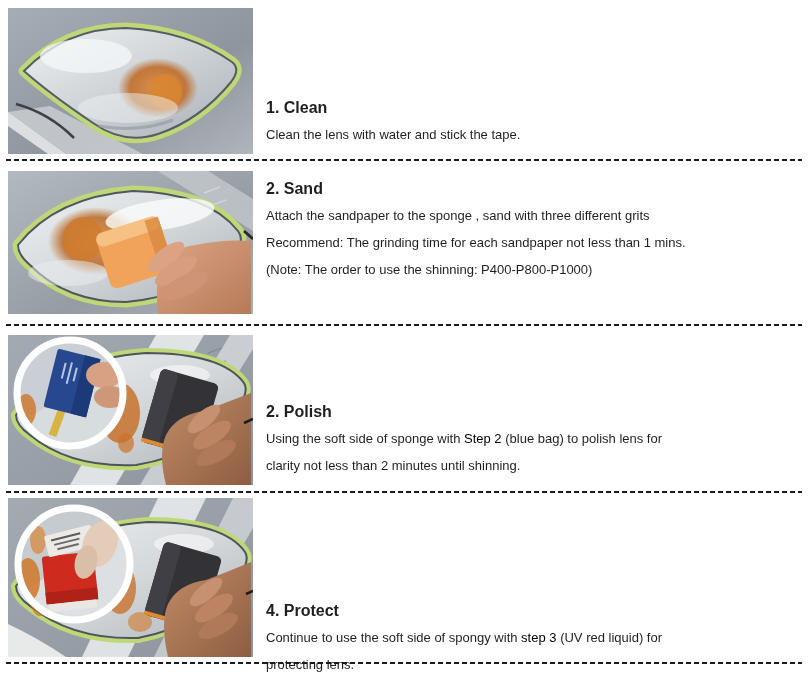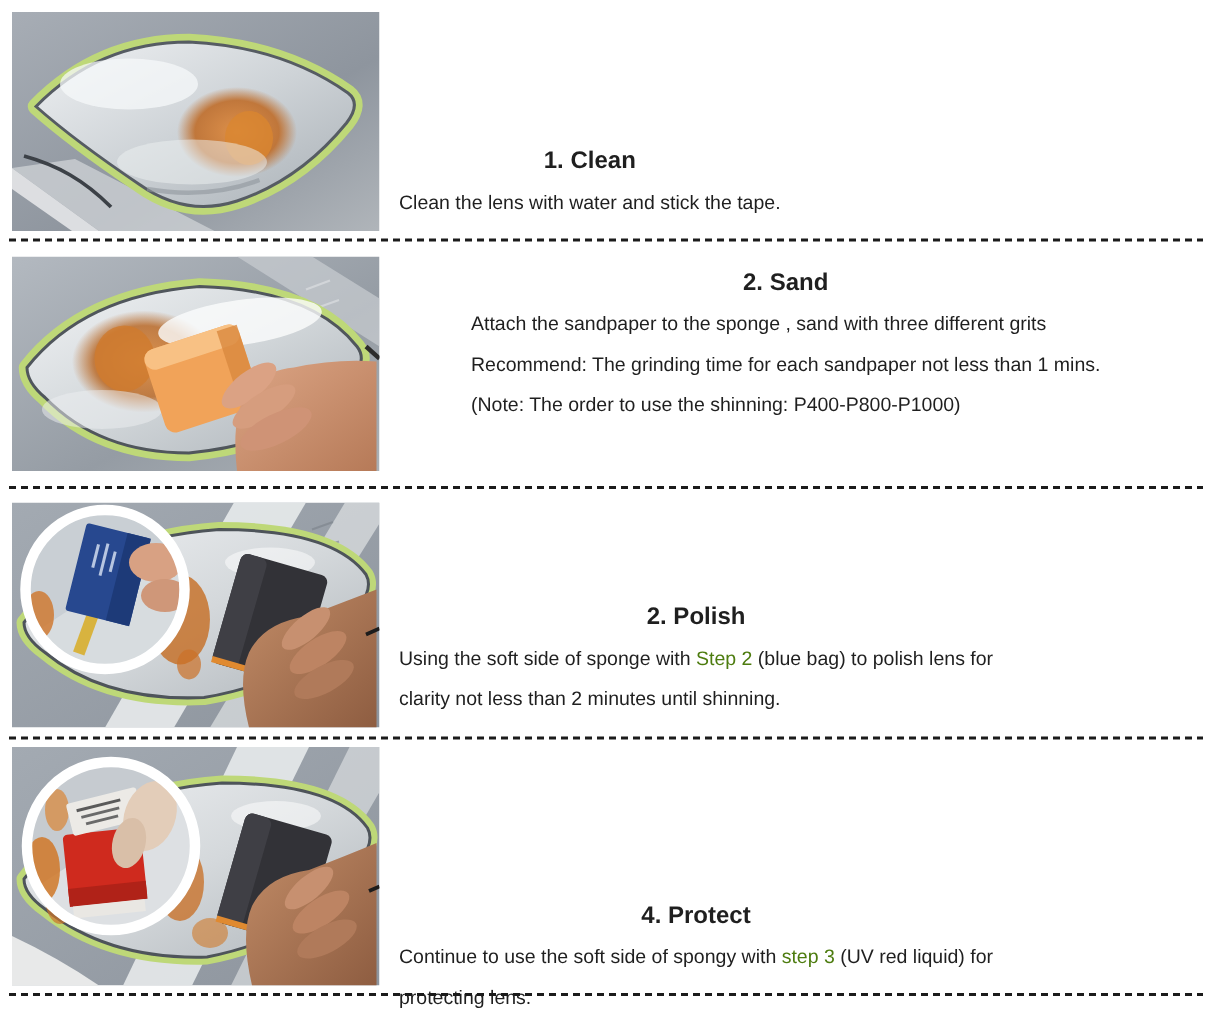--- a/index.html
+++ b/index.html
@@ -7,24 +7,24 @@
     position:relative;width:808px;height:673px;background:#ffffff;
     font-family:"Liberation Sans",sans-serif;color:#1f1f1f;overflow:hidden;
   }
   figure.photo{position:absolute;left:8px;margin:0;padding:0;line-height:0;}
   .separator{
     position:absolute;left:6px;width:796px;height:2px;
     background:repeating-linear-gradient(90deg,#1b1b1b 0 5px,transparent 5px 8px);
   }
   .steptext{position:absolute;left:266px;white-space:nowrap;}
   .steptext h3{
-    margin:0;padding:0;font-size:16px;line-height:27px;font-weight:bold;color:#1f1f1f;text-align:center;
+    margin:0;padding:0;font-size:16px;line-height:27px;font-weight:bold;color:#1f1f1f;
   }
   .steptext p{margin:0;padding:0;font-size:13px;line-height:27px;color:#1f1f1f;}
-  .red{color:#4d7c0f;}
+  .red{color:#000000;}
 </style>
 </head>
 <body>
 
 <div class="canvas">
 
   <figure class="photo" style="top:8px;" aria-label="Headlight lens masked around with green tape on a grey car">
     <svg width="245" height="146" viewBox="0 0 245 146">
       <defs>
         <linearGradient id="p1bg" x1="0" y1="0" x2="1" y2="1">
@@ -227,21 +227,21 @@
       </g>
       <circle cx="66" cy="66" r="56" fill="none" stroke="#ffffff" stroke-width="7"></circle>
     </svg>
   </figure>
 
   <div class="steptext" style="top:94px;">
     <h3>1. Clean</h3>
     <p>Clean the lens with water and stick the tape.</p>
   </div>
 
-  <div class="steptext" style="top:175px;margin-left:48px;">
+  <div class="steptext" style="top:175px;">
     <h3>2. Sand</h3>
     <p>Attach the sandpaper to the sponge , sand with three different grits</p>
     <p>Recommend: The grinding time for each sandpaper not less than 1 mins.</p>
     <p class="red">(Note: The order to use the shinning: P400-P800-P1000)</p>
   </div>
 
   <div class="steptext" style="top:398px;">
     <h3>2. Polish</h3>
     <p><span>Using the soft side of sponge with </span><span class="red">Step 2</span><span> (blue bag) to polish lens for</span></p>
     <p>clarity not less than 2 minutes until shinning.</p>

